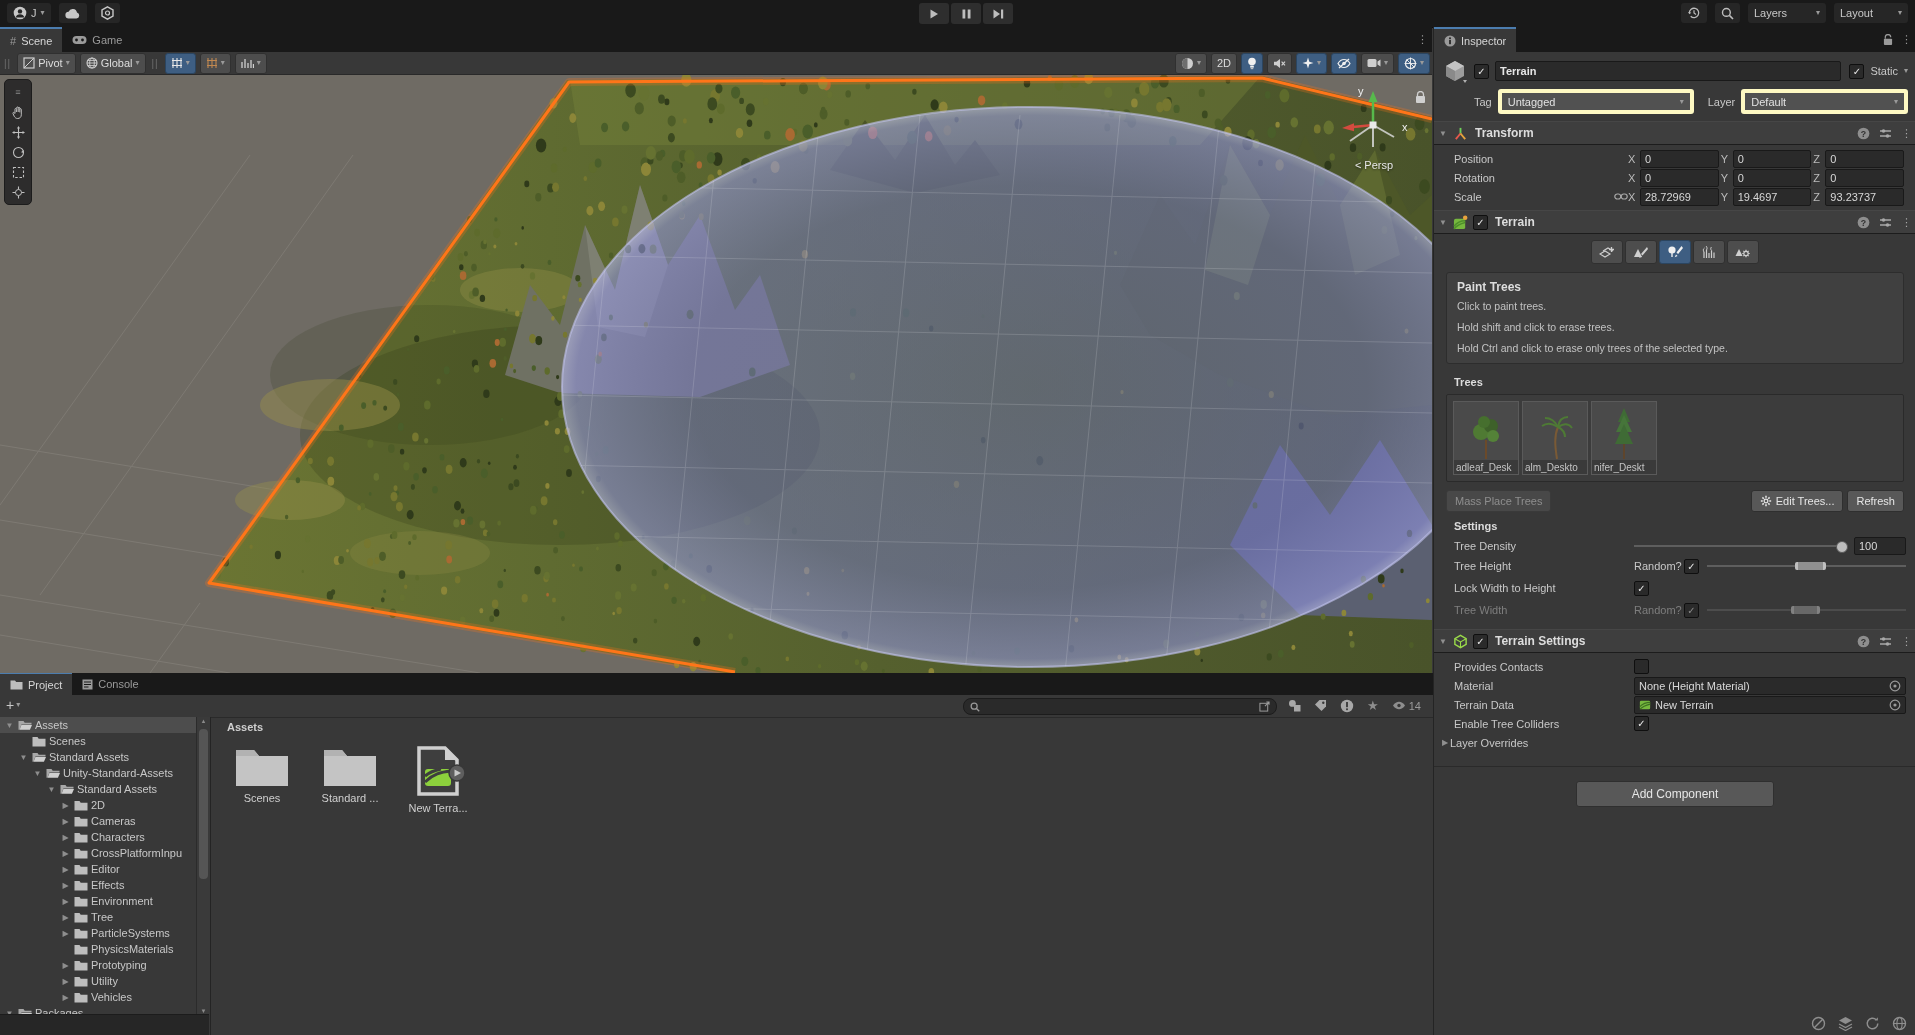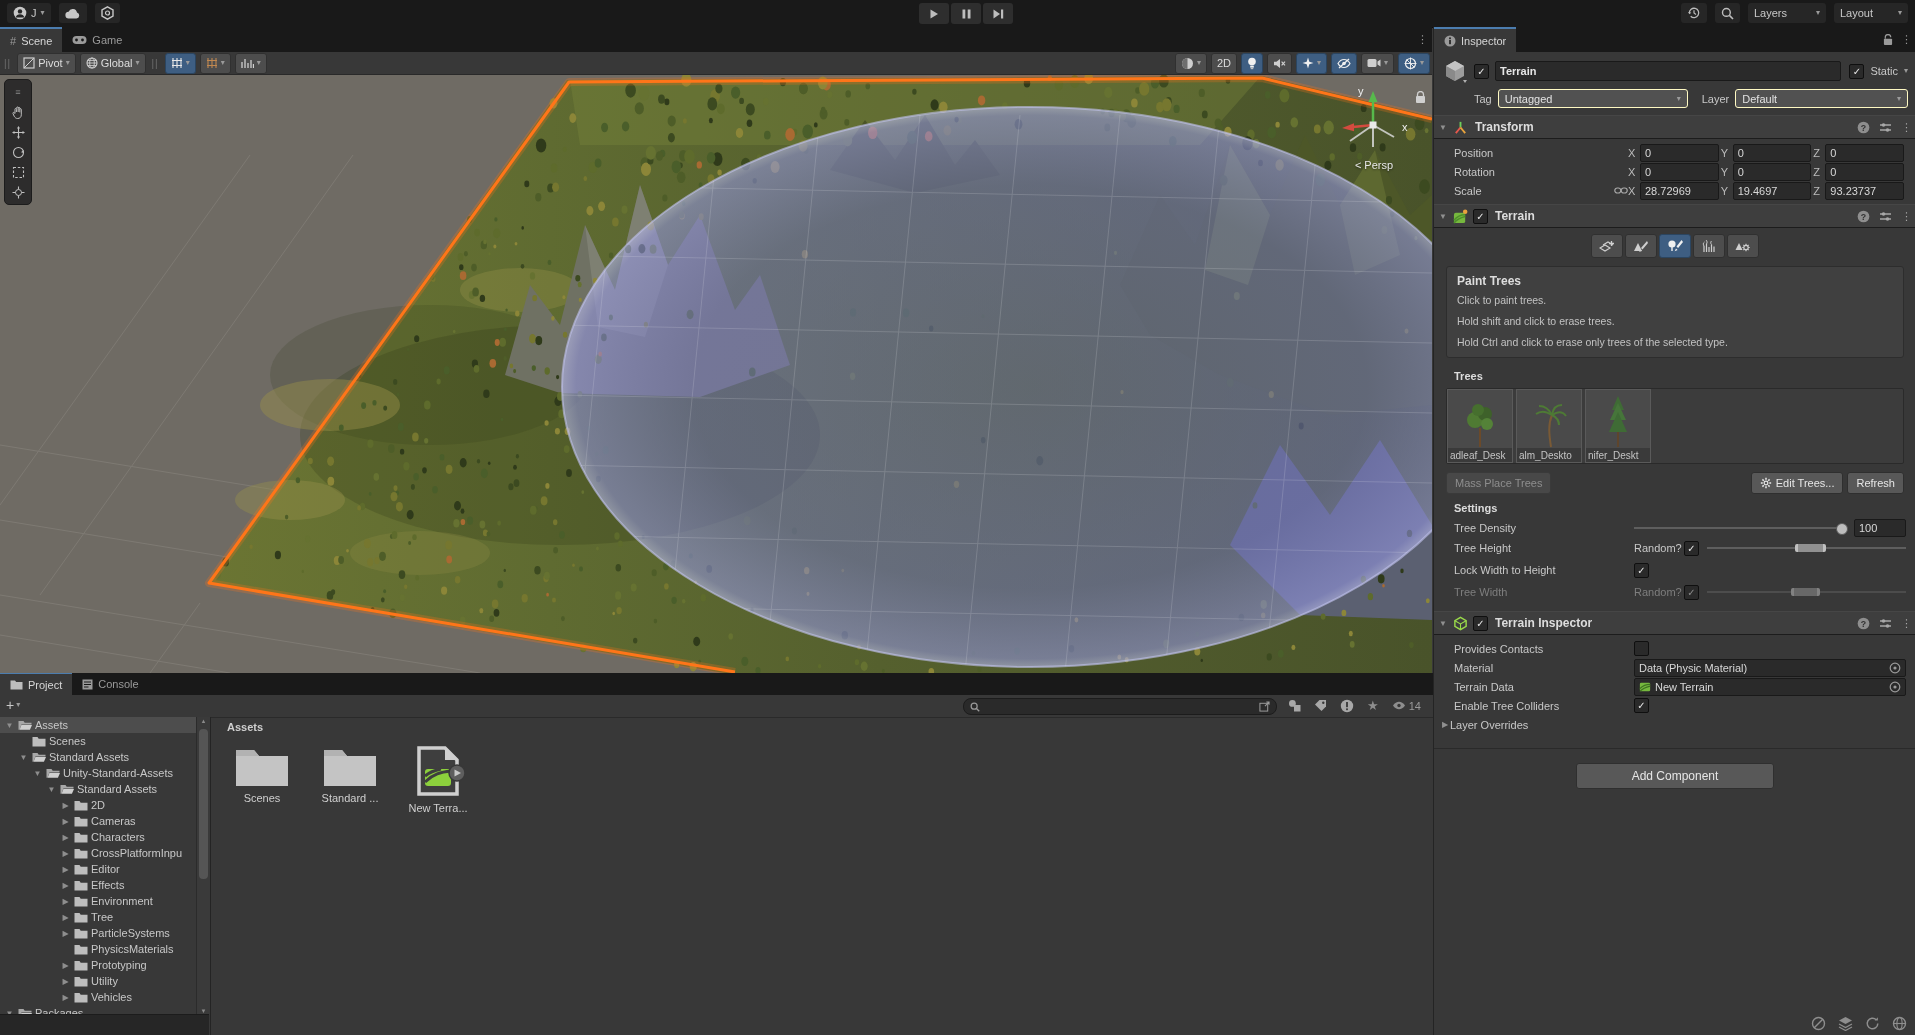--- a/index.html
+++ b/index.html
@@ -74,35 +74,35 @@
   .ilabel.dis,.dis{color:#7E7E7E;}
   .nfield{flex:1;height:16px;background:#2A2A2A;border:1px solid #191919;border-radius:2px;
           color:#D8D8D8;display:flex;align-items:center;padding:0 4px;margin-right:2px;}
   .axl{width:12px;text-align:left;color:#BBBBBB;}
   .vfield{width:42px;flex:0 0 42px;height:16px;background:#2A2A2A;border:1px solid #191919;border-radius:2px;
           color:#D8D8D8;display:flex;align-items:center;padding:0 4px;margin-left:8px;}
   .cb{width:13px;height:13px;background:#2A2A2A;border:1px solid #0F0F0F;border-radius:2px;
       display:flex;align-items:center;justify-content:center;color:#E8E8E8;font-size:10px;flex:0 0 13px;}
   .cb.off{color:transparent;}
   .cb.dim{color:#8A8A8A;}
-  .dd{height:17px;background:#515151;border:1px solid #fef9c3;border-radius:3px;display:flex;
+  .dd{height:17px;background:#515151;border:4px solid #fef9c3;border-radius:3px;display:flex;
       align-items:center;padding:0 6px;color:#E2E2E2;gap:8px;}
   .dd .caret{margin-left:auto;}
   .slider{position:relative;height:16px;flex:1;}
   .slider .track{position:absolute;left:0;right:0;top:7px;height:2px;background:#5E5E5E;}
   .slider .thumb{position:absolute;top:3px;width:10px;height:10px;border-radius:50%;background:#BDBDBD;}
   .rblock{position:absolute;top:4px;height:8px;background:#909090;border-radius:2px;
           border-left:3px solid #C0C0C0;border-right:3px solid #C0C0C0;box-sizing:border-box;}
   .helpbox{margin:6px 12px 0 12px;background:#404040;border:1px solid #2D2D2D;border-radius:3px;padding:7px 10px 9px 10px;}
   .helpbox .ht{font-weight:bold;font-size:12px;color:#DDDDDD;margin-bottom:6px;}
   .helpbox p{margin:0 0 9px 0;font-size:10.5px;color:#C2C2C2;}
   .helpbox p:last-child{margin-bottom:0;}
   .seclabel{font-weight:bold;color:#DCDCDC;padding:0 0 4px 20px;}
   .treewell{margin:2px 12px 8px 12px;border:1px solid #2A2A2A;background:#3C3C3C;border-radius:2px;
-            display:flex;gap:3px;min-height:74px;}
+            padding:6px;display:flex;gap:3px;min-height:74px;}
   .thumb{width:64px;background:#4A4A4A;border:1px solid #5A5A5A;display:flex;flex-direction:column;}
   .thumb .img{height:58px;display:flex;align-items:flex-end;justify-content:center;}
   .thumb .tl{height:14px;background:#3A3A3A;color:#C4C4C4;font-size:10px;overflow:hidden;
              white-space:nowrap;display:flex;align-items:center;padding:0 2px;}
   .btn{height:20px;background:#585858;border:1px solid #2F2F2F;border-radius:3px;color:#E6E6E6;
        display:flex;align-items:center;justify-content:center;padding:0 8px;gap:4px;}
   .btn.disb{background:#484848;color:#8E8E8E;border-color:#3A3A3A;}
   .toolrow{display:flex;justify-content:center;gap:2px;padding:6px 0 2px 0;}
   .terbtn{width:30px;height:22px;background:#4D4D4D;border:1px solid #303030;border-radius:3px;
           display:flex;align-items:center;justify-content:center;}
@@ -1377,21 +1377,21 @@
       <div style="height:8px;"></div>
     </div>
 
     <div class="chdr">
       <span class="fold">▼</span>
       <svg width="15" height="15" viewBox="0 0 16 16">
           <path d="M8 1.5 14 5v6l-6 3.5L2 11V5z" fill="none" stroke="#9ADB4A" stroke-width="1.5"></path>
           <path d="M2 5l6 3.5L14 5M8 8.5V14.5" stroke="#9ADB4A" stroke-width="1.2" fill="none"></path>
         </svg>
       <span class="cb">✓</span>
-      <span class="ttl">Terrain Inspector</span>
+      <span class="ttl">Terrain Settings</span>
       <span class="hic">
         <svg width="13" height="13" viewBox="0 0 14 14">
             <circle cx="7" cy="7" r="6.3" fill="#8E8E8E"></circle>
             <text x="7" y="10.4" text-anchor="middle" font-size="9.5" font-weight="bold" fill="#333333" font-family="Liberation Sans">?</text>
           </svg>
         <svg width="13" height="11" viewBox="0 0 13 11">
             <path d="M1 3h11M1 8h11" stroke="#A8A8A8" stroke-width="1.3"></path>
             <circle cx="4.5" cy="3" r="1.8" fill="#A8A8A8"></circle>
             <circle cx="8.5" cy="8" r="1.8" fill="#A8A8A8"></circle>
           </svg>
@@ -1399,21 +1399,21 @@
       </span>
     </div>
     <div style="padding:4px 0;">
       <div class="irow">
         <span class="ilabel">Provides Contacts</span>
         <span class="cb off">✓</span>
       </div>
       <div class="irow">
         <span class="ilabel">Material</span>
         <div class="ofield">
-          <span>Data (Physic Material)</span>
+          <span>None (Height Material)</span>
           <svg class="pick" width="12" height="12" viewBox="0 0 12 12">
               <circle cx="6" cy="6" r="4.8" fill="none" stroke="#9A9A9A" stroke-width="1.2"></circle>
               <circle cx="6" cy="6" r="1.6" fill="#9A9A9A"></circle>
             </svg>
         </div>
       </div>
       <div class="irow">
         <span class="ilabel">Terrain Data</span>
         <div class="ofield">
           <svg width="12" height="12" viewBox="0 0 14 14">

